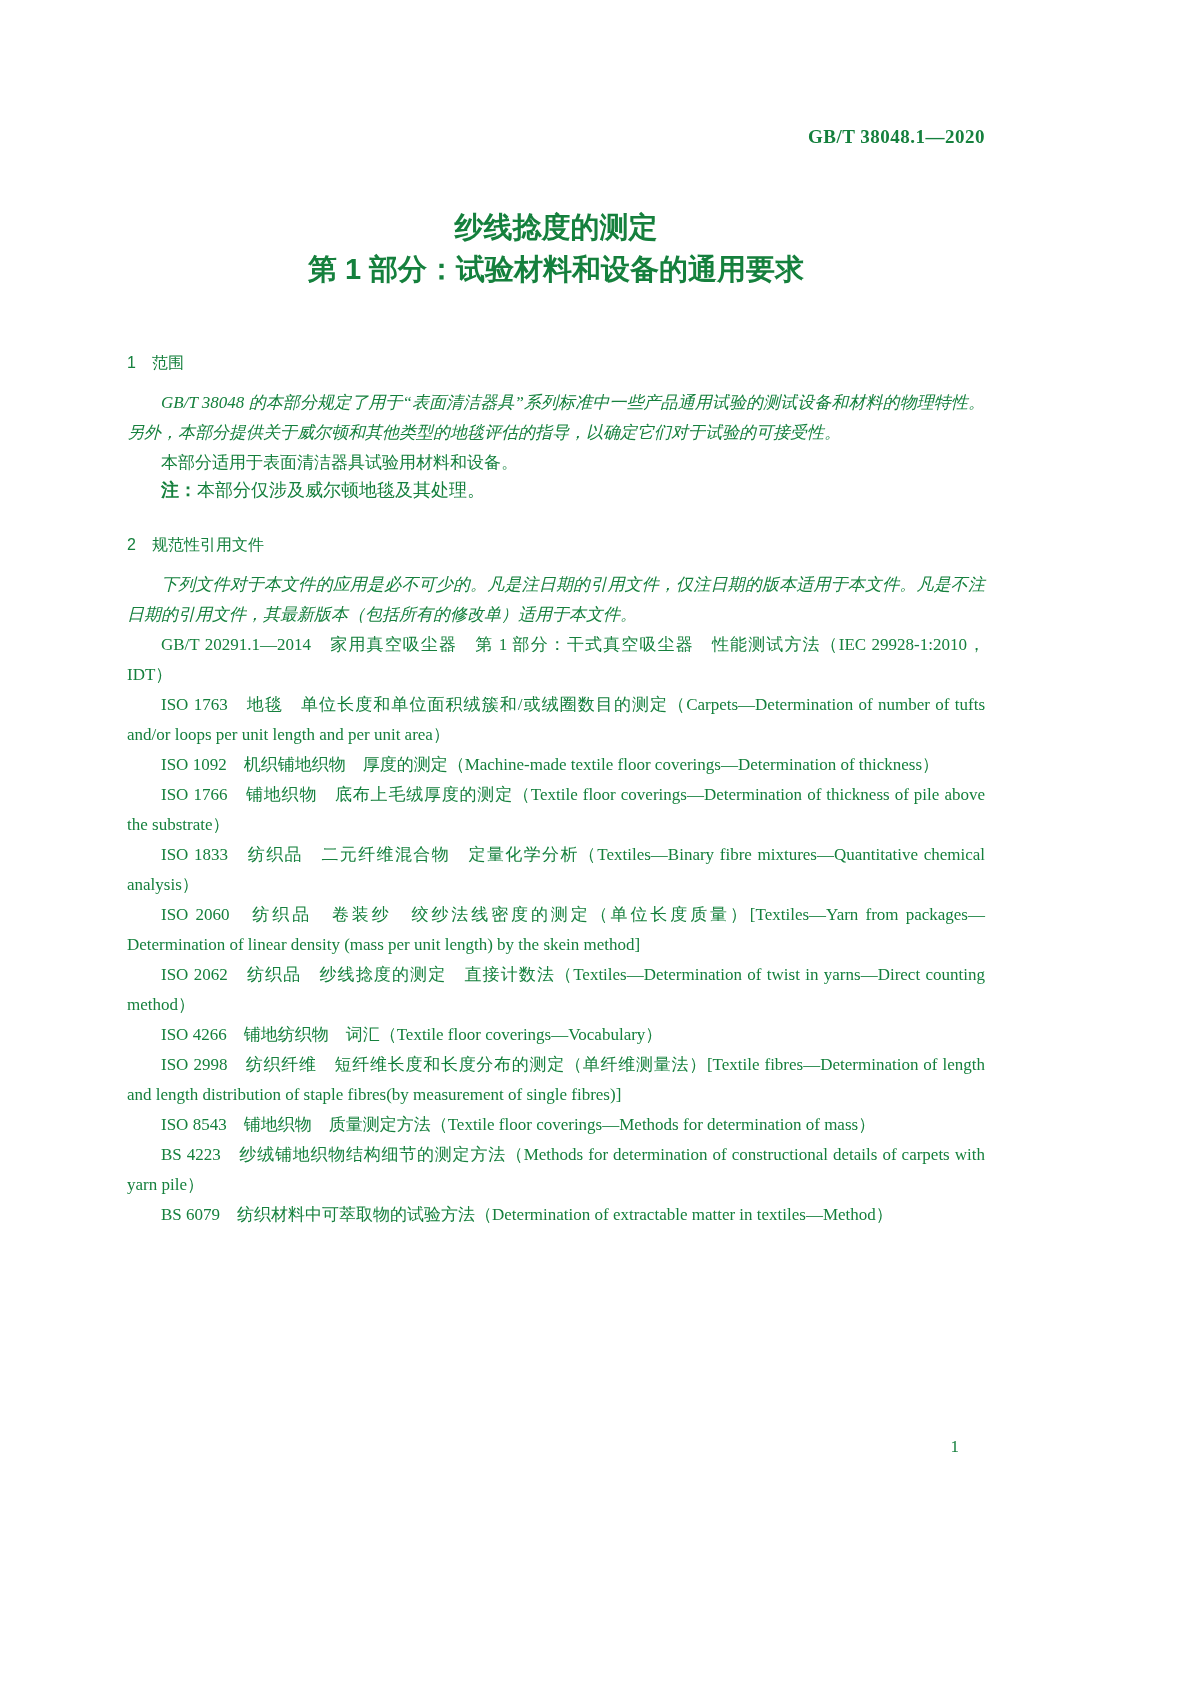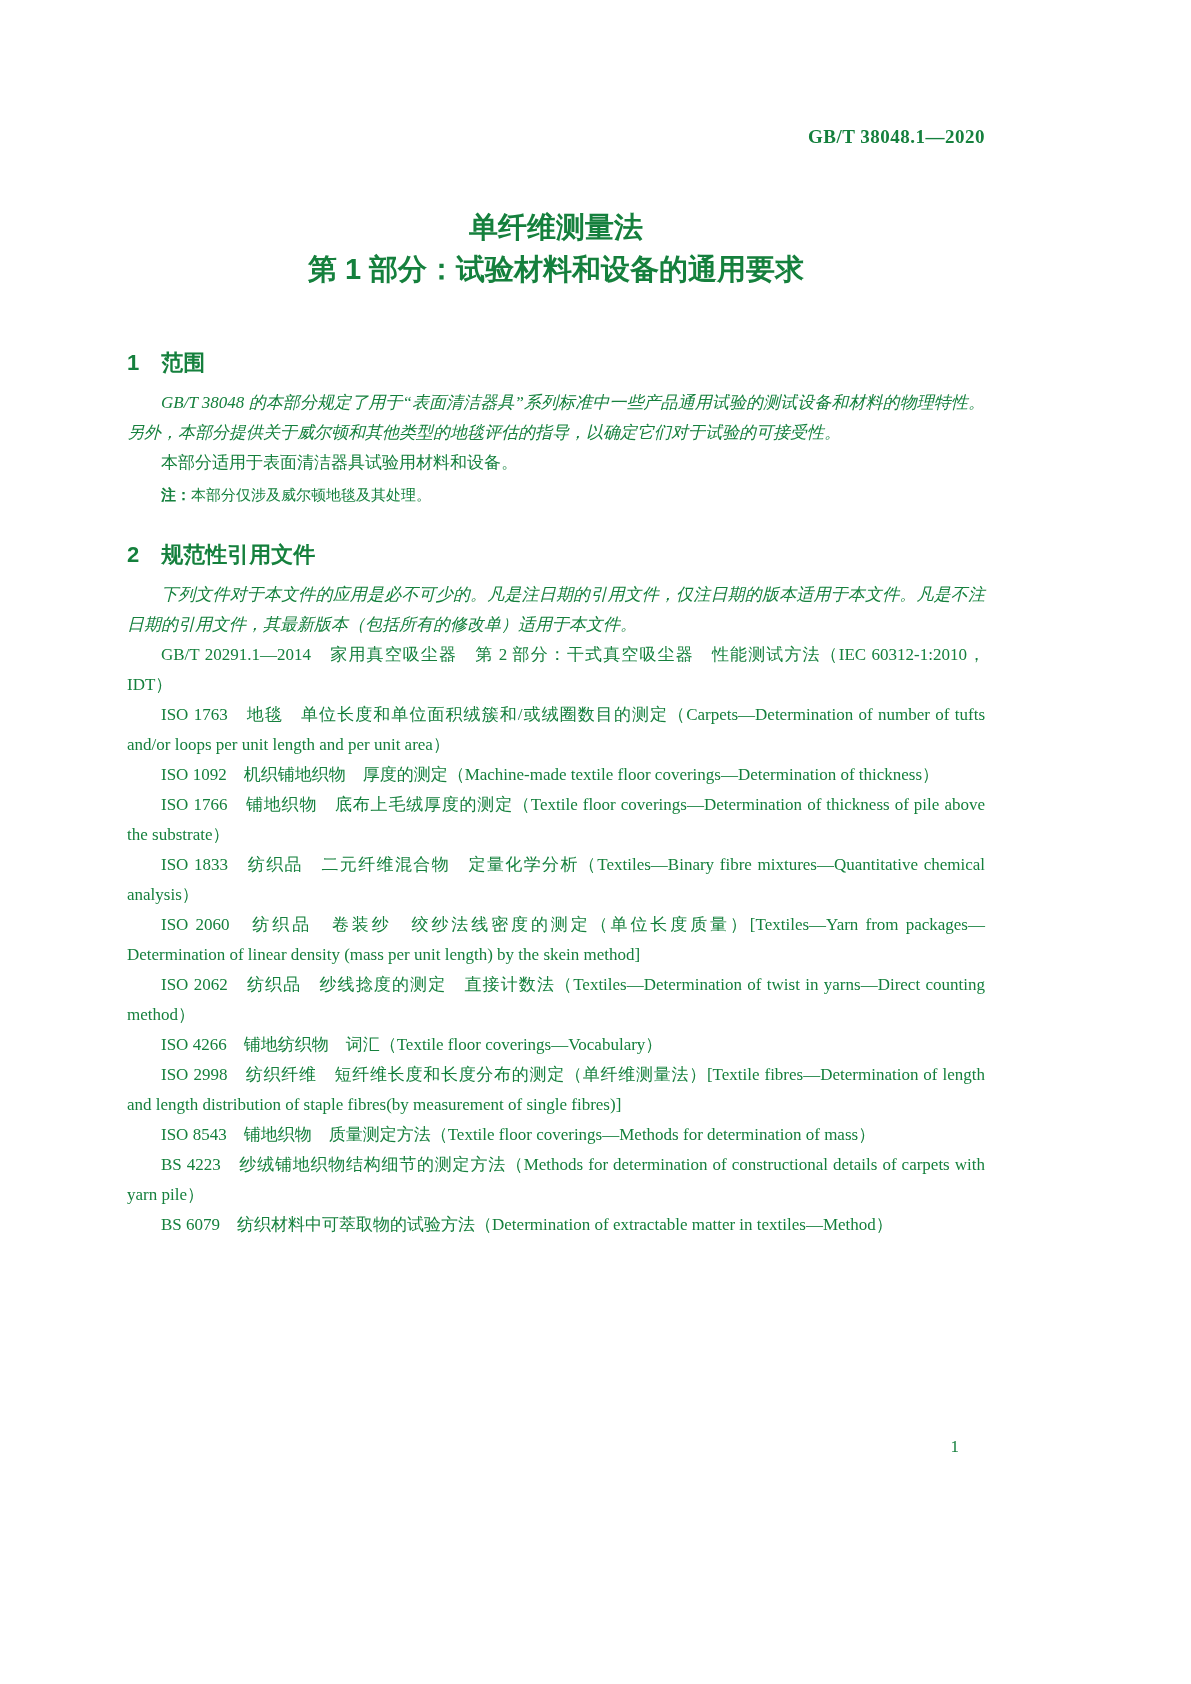--- a/index.html
+++ b/index.html
@@ -37,37 +37,37 @@
     text-align: center;
     font-family: "Liberation Sans", "DejaVu Sans", sans-serif;
     font-weight: bold;
     font-size: 29px;
     line-height: 42px;
   }
   .title-line { display: block; }
   .sec-heading {
     margin: 36px 0 0 0;
     font-family: "Liberation Sans", "DejaVu Sans", sans-serif;
-    font-weight: bold;
-    font-size: 22px;
+    font-weight: normal;
+    font-size: 16px;
     line-height: 22px;
   }
   .sec-heading.first { margin-top: 62px; }
   .para {
     margin: 0;
     font-size: 17px;
     line-height: 30px;
     text-indent: 2em;
     text-align: justify;
   }
   .para.lead { margin-top: 14px; font-style: italic; }
   .note {
     margin: 4px 0 0 0;
-    font-size: 15px;
-    line-height: 26px;
+    font-size: 18px;
+    line-height: 16px;
     text-indent: 34px;
     text-align: justify;
   }
   .note-label {
     font-family: "Liberation Sans", "DejaVu Sans", sans-serif;
     font-weight: bold;
   }
   .page-number {
     position: absolute;
     top: 1428px;
@@ -78,35 +78,35 @@
 </style>
 </head>
 <body>
 
 <div class="page">
   <div class="content">
 
     <div class="doc-number">GB/T 38048.1—2020</div>
 
     <h1 class="title">
-      <span class="title-line">单纤维测量法</span>
+      <span class="title-line">纱线捻度的测定</span>
       <span class="title-line">第 1 部分：试验材料和设备的通用要求</span>
     </h1>
 
     <section>
       <h2 class="sec-heading first">1　范围</h2>
       <p class="para lead">GB/T 38048 的本部分规定了用于“表面清洁器具”系列标准中一些产品通用试验的测试设备和材料的物理特性。另外，本部分提供关于威尔顿和其他类型的地毯评估的指导，以确定它们对于试验的可接受性。</p>
       <p class="para">本部分适用于表面清洁器具试验用材料和设备。</p>
       <p class="note"><span class="note-label">注：</span><span>本部分仅涉及威尔顿地毯及其处理。</span></p>
     </section>
 
     <section>
       <h2 class="sec-heading">2　规范性引用文件</h2>
       <p class="para lead">下列文件对于本文件的应用是必不可少的。凡是注日期的引用文件，仅注日期的版本适用于本文件。凡是不注日期的引用文件，其最新版本（包括所有的修改单）适用于本文件。</p>
-      <p class="para">GB/T 20291.1—2014　家用真空吸尘器　第 2 部分：干式真空吸尘器　性能测试方法（IEC 60312-1:2010，IDT）</p>
+      <p class="para">GB/T 20291.1—2014　家用真空吸尘器　第 1 部分：干式真空吸尘器　性能测试方法（IEC 29928-1:2010，IDT）</p>
       <p class="para">ISO 1763　地毯　单位长度和单位面积绒簇和/或绒圈数目的测定（Carpets—Determination of number of tufts and/or loops per unit length and per unit area）</p>
       <p class="para">ISO 1092　机织铺地织物　厚度的测定（Machine-made textile floor coverings—Determination of thickness）</p>
       <p class="para">ISO 1766　铺地织物　底布上毛绒厚度的测定（Textile floor coverings—Determination of thickness of pile above the substrate）</p>
       <p class="para">ISO 1833　纺织品　二元纤维混合物　定量化学分析（Textiles—Binary fibre mixtures—Quantitative chemical analysis）</p>
       <p class="para">ISO 2060　纺织品　卷装纱　绞纱法线密度的测定（单位长度质量）[Textiles—Yarn from packages—Determination of linear density (mass per unit length) by the skein method]</p>
       <p class="para">ISO 2062　纺织品　纱线捻度的测定　直接计数法（Textiles—Determination of twist in yarns—Direct counting method）</p>
       <p class="para">ISO 4266　铺地纺织物　词汇（Textile floor coverings—Vocabulary）</p>
       <p class="para">ISO 2998　纺织纤维　短纤维长度和长度分布的测定（单纤维测量法）[Textile fibres—Determination of length and length distribution of staple fibres(by measurement of single fibres)]</p>
       <p class="para">ISO 8543　铺地织物　质量测定方法（Textile floor coverings—Methods for determination of mass）</p>
       <p class="para">BS 4223　纱绒铺地织物结构细节的测定方法（Methods for determination of constructional details of carpets with yarn pile）</p>

